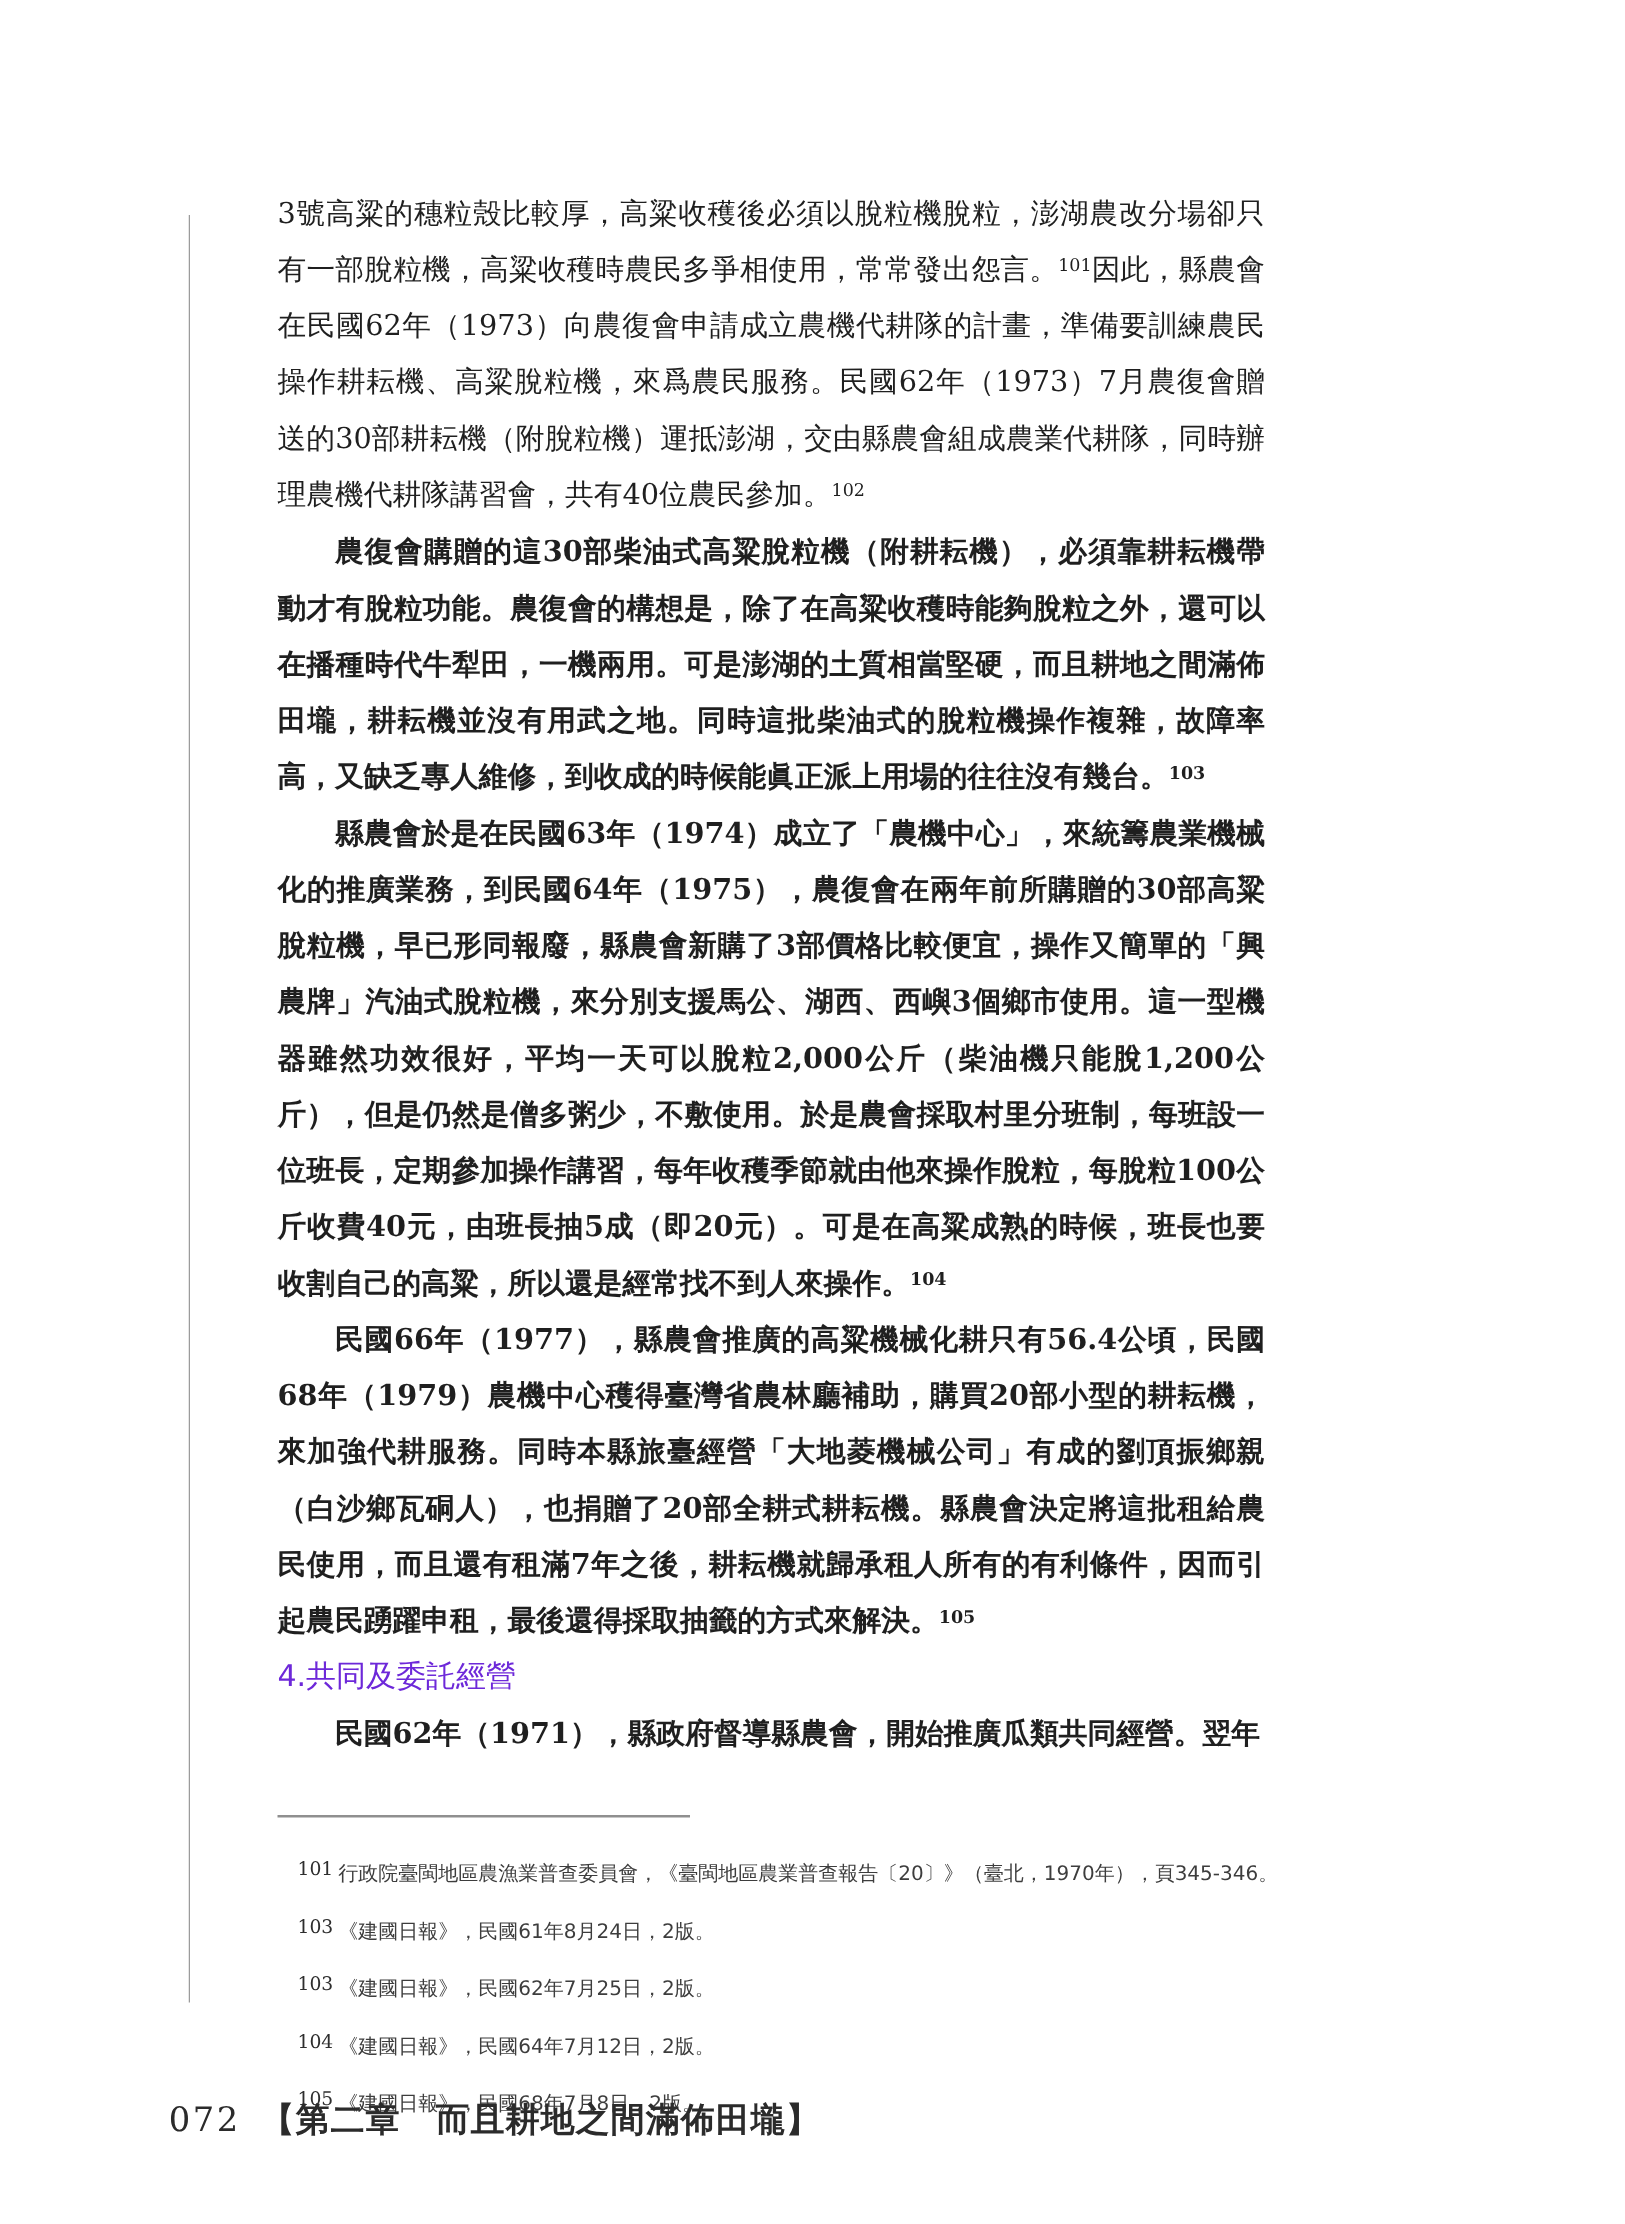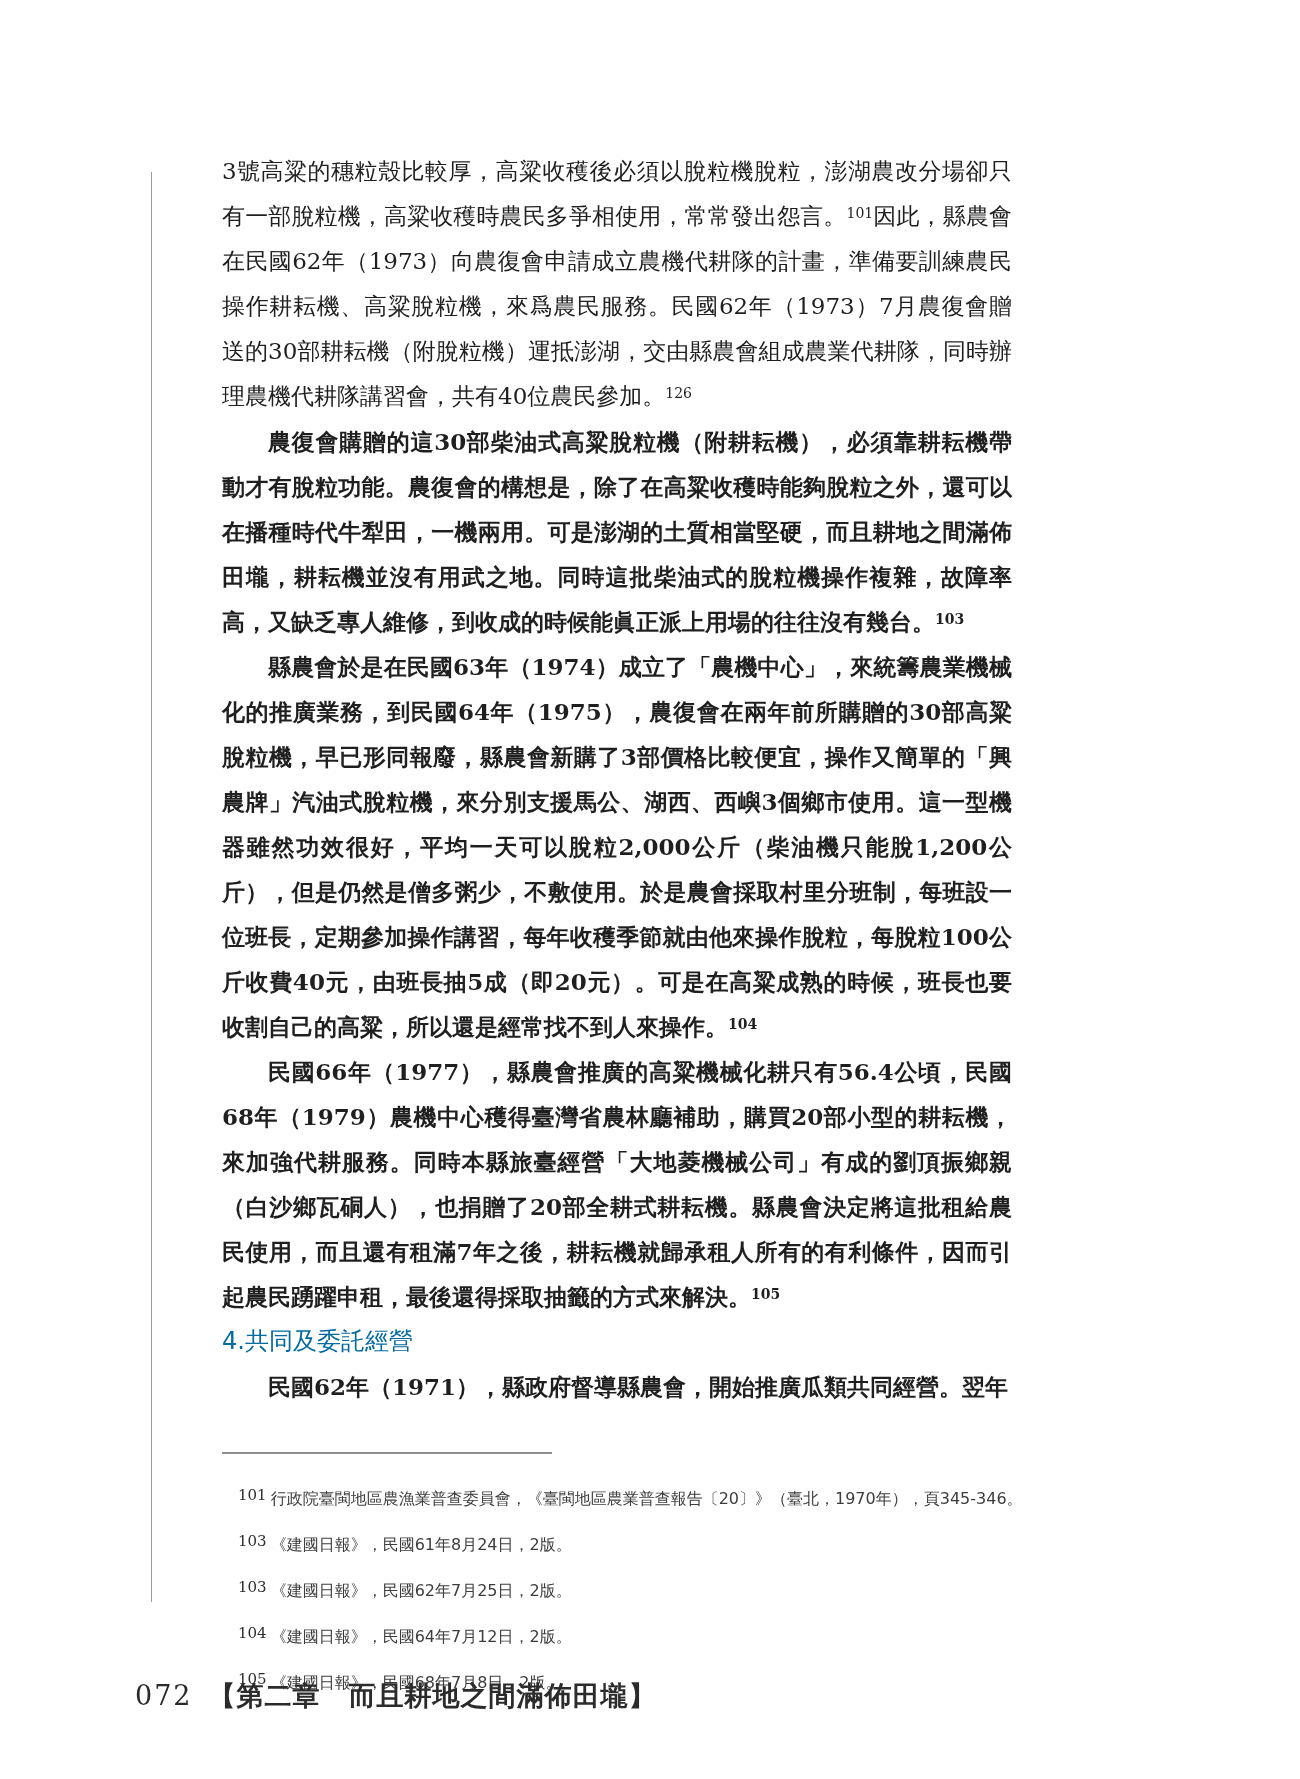--- a/index.html
+++ b/index.html
@@ -32,21 +32,21 @@
   .body-text sup{
     font-size:14px;
     line-height:0;
     vertical-align:6px;
     letter-spacing:0;
   }
   .section-heading{
     font-family:"DejaVu Sans","Liberation Sans",sans-serif;
     font-size:24px;
     line-height:45px;
-    color:#0369a1;
+    color:#6d28d9;
   }
   .footnote-sep{
     position:absolute;
     left:222px; top:1452px;
     width:330px; height:2px;
     background:#8f8f8f;
   }
   .footnotes{
     position:absolute;
     left:222px; top:1466px;
@@ -81,21 +81,21 @@
     letter-spacing:1px;
   }
 </style>
 </head>
 <body>
 
 <div class="page">
   <div class="left-rule"></div>
 
   <div class="body-text">
-      <p class="">3號高粱的穗粒殼比較厚，高粱收穫後必須以脫粒機脫粒，澎湖農改分場卻只有一部脫粒機，高粱收穫時農民多爭相使用，常常發出怨言。<sup>101</sup>因此，縣農會在民國62年（1973）向農復會申請成立農機代耕隊的計畫，準備要訓練農民操作耕耘機、高粱脫粒機，來爲農民服務。民國62年（1973）7月農復會贈送的30部耕耘機（附脫粒機）運抵澎湖，交由縣農會組成農業代耕隊，同時辦理農機代耕隊講習會，共有40位農民參加。<sup>126</sup></p>
+      <p class="">3號高粱的穗粒殼比較厚，高粱收穫後必須以脫粒機脫粒，澎湖農改分場卻只有一部脫粒機，高粱收穫時農民多爭相使用，常常發出怨言。<sup>101</sup>因此，縣農會在民國62年（1973）向農復會申請成立農機代耕隊的計畫，準備要訓練農民操作耕耘機、高粱脫粒機，來爲農民服務。民國62年（1973）7月農復會贈送的30部耕耘機（附脫粒機）運抵澎湖，交由縣農會組成農業代耕隊，同時辦理農機代耕隊講習會，共有40位農民參加。<sup>102</sup></p>
       <p class="indent">農復會購贈的這30部柴油式高粱脫粒機（附耕耘機），必須靠耕耘機帶動才有脫粒功能。農復會的構想是，除了在高粱收穫時能夠脫粒之外，還可以在播種時代牛犁田，一機兩用。可是澎湖的土質相當堅硬，而且耕地之間滿佈田壠，耕耘機並沒有用武之地。同時這批柴油式的脫粒機操作複雜，故障率高，又缺乏專人維修，到收成的時候能眞正派上用場的往往沒有幾台。<sup>103</sup></p>
       <p class="indent">縣農會於是在民國63年（1974）成立了「農機中心」，來統籌農業機械化的推廣業務，到民國64年（1975），農復會在兩年前所購贈的30部高粱脫粒機，早已形同報廢，縣農會新購了3部價格比較便宜，操作又簡單的「興農牌」汽油式脫粒機，來分別支援馬公、湖西、西嶼3個鄉市使用。這一型機器雖然功效很好，平均一天可以脫粒2,000公斤（柴油機只能脫1,200公斤），但是仍然是僧多粥少，不敷使用。於是農會採取村里分班制，每班設一位班長，定期參加操作講習，每年收穫季節就由他來操作脫粒，每脫粒100公斤收費40元，由班長抽5成（即20元）。可是在高粱成熟的時候，班長也要收割自己的高粱，所以還是經常找不到人來操作。<sup>104</sup></p>
       <p class="indent">民國66年（1977），縣農會推廣的高粱機械化耕只有56.4公頃，民國68年（1979）農機中心穫得臺灣省農林廳補助，購買20部小型的耕耘機，來加強代耕服務。同時本縣旅臺經營「大地菱機械公司」有成的劉頂振鄉親（白沙鄉瓦硐人），也捐贈了20部全耕式耕耘機。縣農會決定將這批租給農民使用，而且還有租滿7年之後，耕耘機就歸承租人所有的有利條件，因而引起農民踴躍申租，最後還得採取抽籤的方式來解決。<sup>105</sup></p>
       <div class="section-heading">4.共同及委託經營</div>
       <p class="indent">民國62年（1971），縣政府督導縣農會，開始推廣瓜類共同經營。翌年</p>
     </div>
 
   <div class="footnote-sep"></div>
 
   <div class="footnotes">

